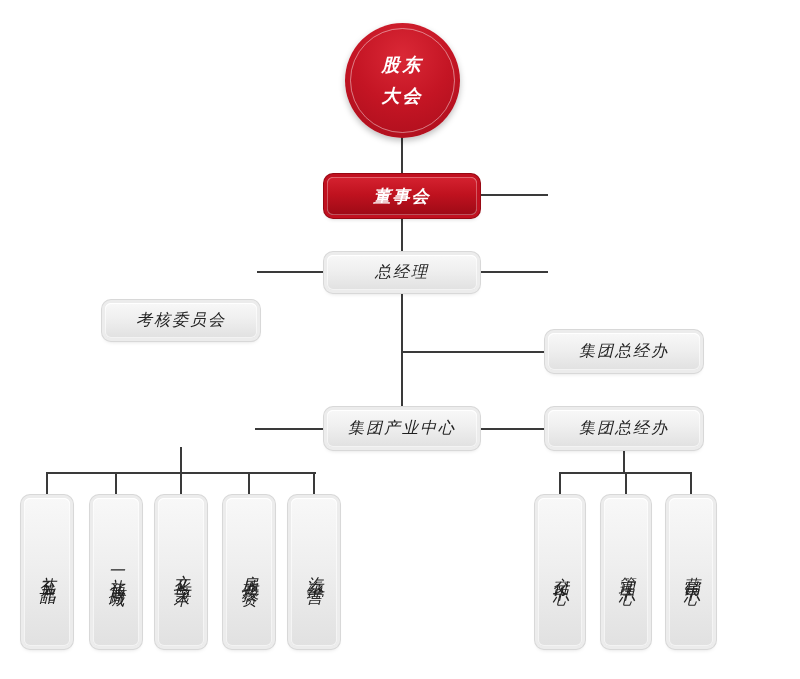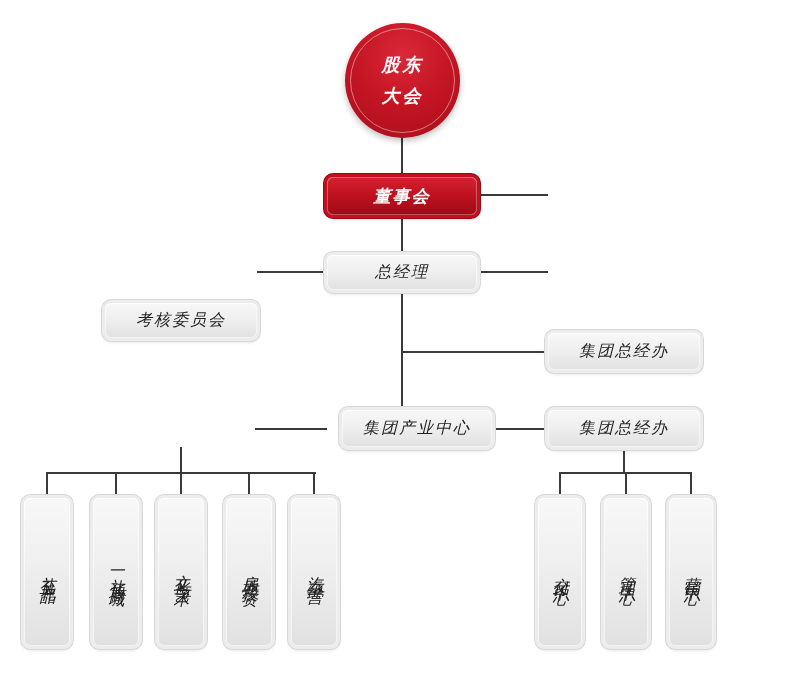--- a/index.html
+++ b/index.html
@@ -121,21 +121,21 @@
     <span>大会</span>
   </div>
 
   <div class="node red" style="left:327px; top:177px; width:150px; height:38px;">董事会</div>
 
   <div class="node gray" style="left:105px; top:255px; width:152px; height:35px;margin-top:48px;">考核委员会</div>
   <div class="node gray" style="left:327px; top:255px; width:150px; height:35px;">总经理</div>
 
   <div class="node gray" style="left:548px; top:333px; width:152px; height:37px;">集团总经办</div>
 
-  <div class="node gray" style="left:342px; top:410px; width:150px; height:37px;">集团产业中心</div>
+  <div class="node gray" style="left:327px; top:410px; width:150px; height:37px;">集团产业中心</div>
   <div class="node gray" style="left:548px; top:410px; width:152px; height:37px;">集团总经办</div>
 
   <div class="node gray vert" style="left:24px;  top:498px; width:46px; height:148px;">礼至礼品</div>
   <div class="node gray vert" style="left:93px;  top:498px; width:46px; height:148px;">一礼通商城</div>
   <div class="node gray vert" style="left:158px; top:498px; width:46px; height:148px;">文化与艺术</div>
   <div class="node gray vert" style="left:226px; top:498px; width:46px; height:148px;">房地产投资</div>
   <div class="node gray vert" style="left:291px; top:498px; width:46px; height:148px;">汽车经营</div>
 
   <div class="node gray vert" style="left:538px; top:498px; width:44px; height:148px;">交付中心</div>
   <div class="node gray vert" style="left:604px; top:498px; width:44px; height:148px;">管理中心</div>

